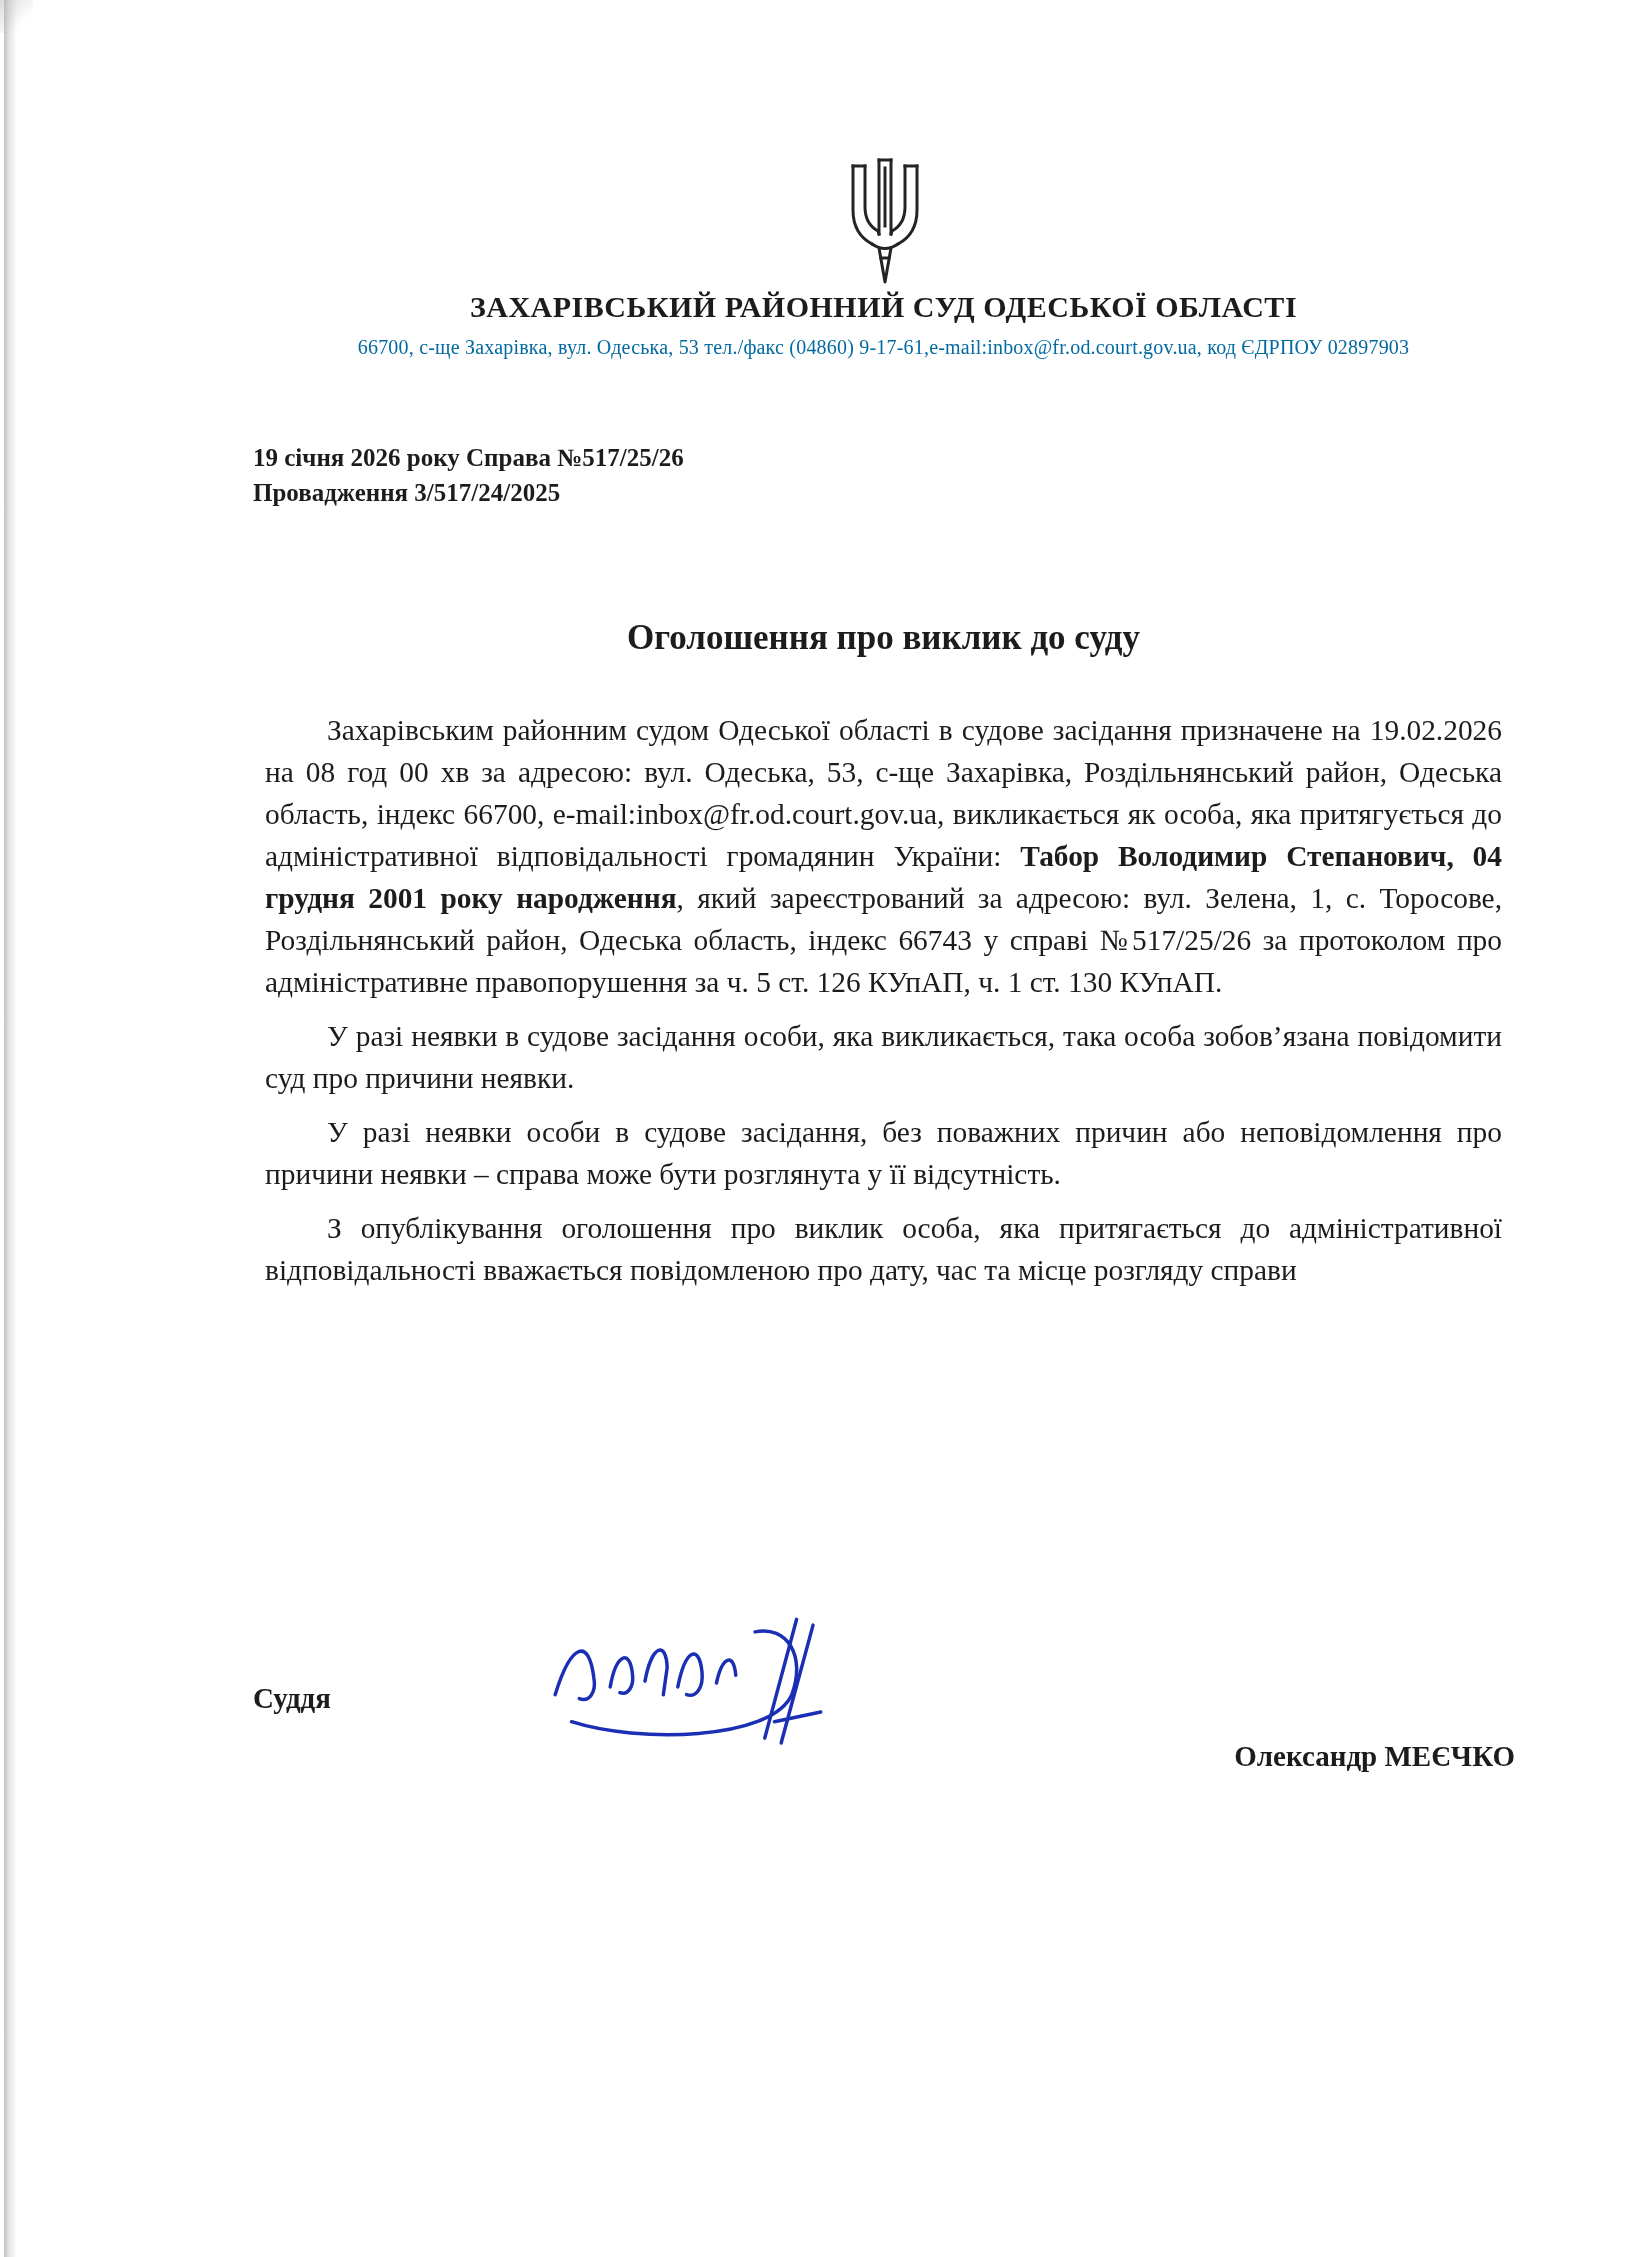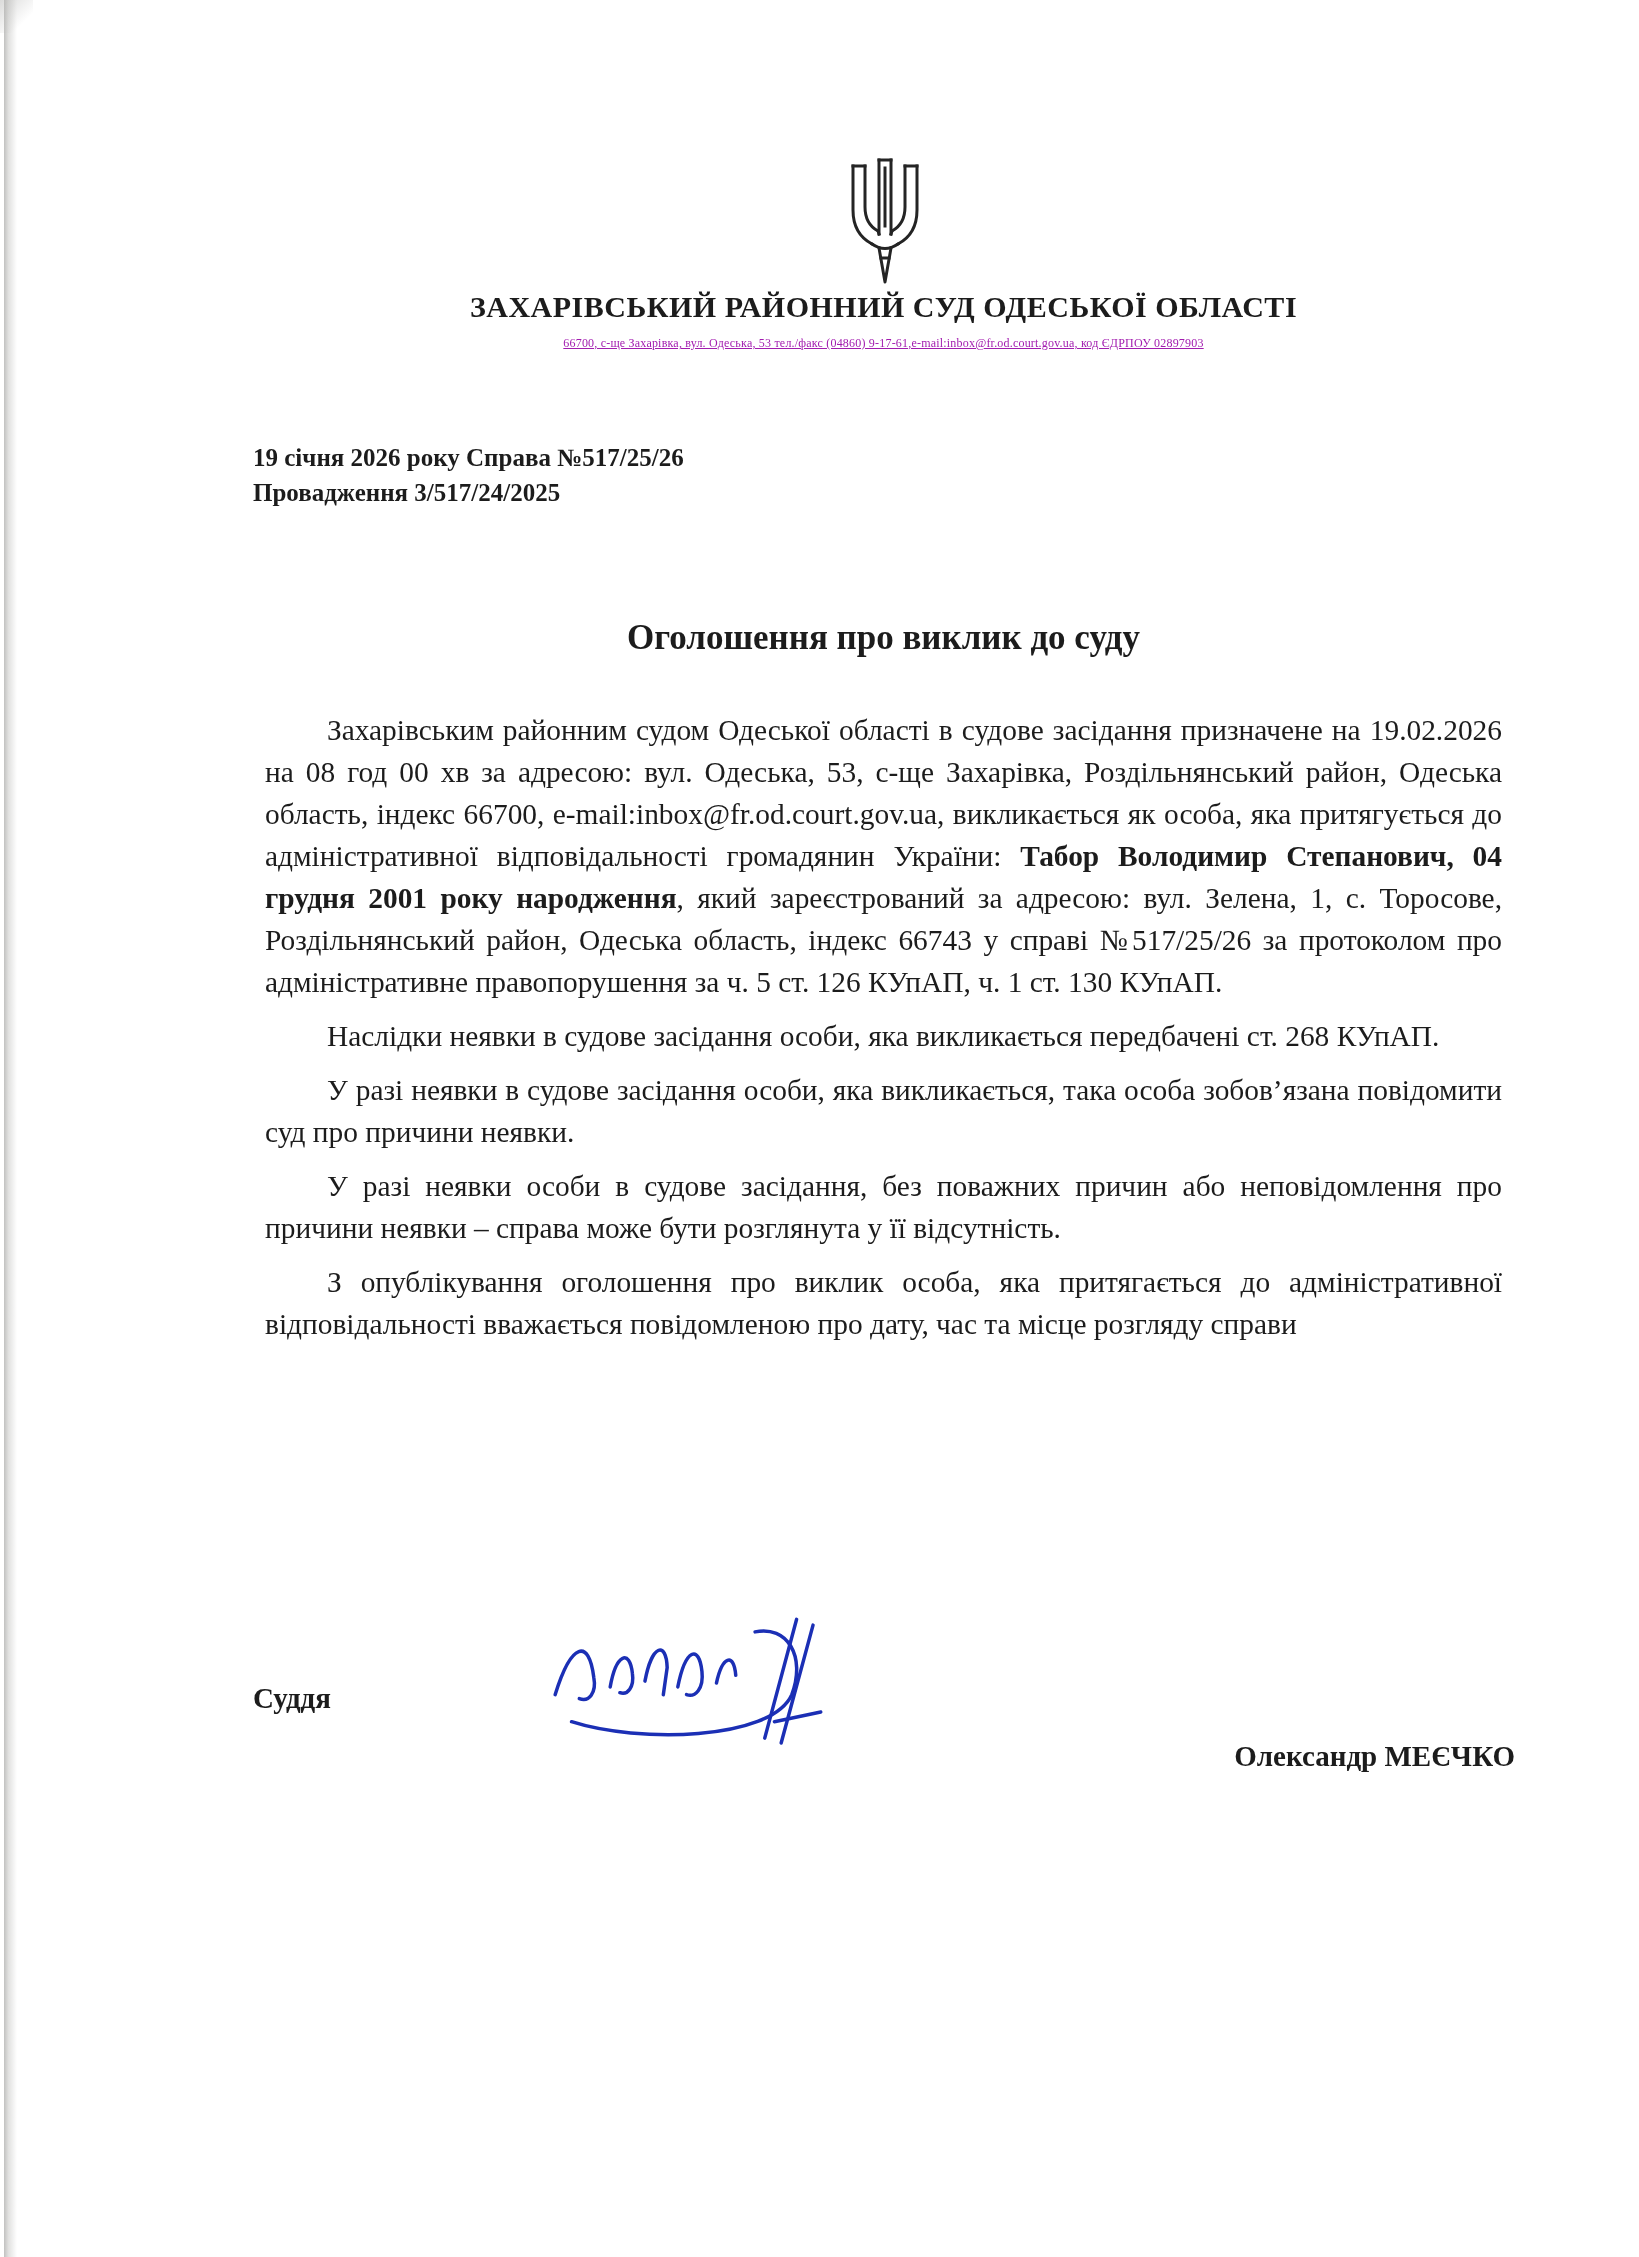--- a/index.html
+++ b/index.html
@@ -32,24 +32,23 @@
     position:absolute;top:153px;left:835px;width:100px;height:137px;
   }
   .emblem svg{width:100%;height:100%;}
   .court-name{
     top:290px;text-align:center;
     font-weight:bold;font-size:30px;letter-spacing:0.5px;
     white-space:nowrap;
   }
   .court-address{
     top:336px;text-align:center;
-    font-size:12px;letter-spacing:0.2px;
-    text-decoration:underline;
+    font-size:20px;letter-spacing:0.2px;
     white-space:nowrap;
-    color:#a21caf;
+    color:#0369a1;
   }
   .case-block{
     top:440px;
     font-weight:bold;font-size:25px;line-height:35px;
   }
   .doc-title{
     top:618px;text-align:center;
     font-weight:bold;font-size:35px;
   }
   .body-text{
@@ -111,21 +110,20 @@
 
   <div class="content-col case-block">
     <div>19 січня 2026 року Справа №517/25/26</div>
     <div>Провадження 3/517/24/2025</div>
   </div>
 
   <div class="content-col doc-title">Оголошення про виклик до суду</div>
 
   <div class="content-col body-text">
     <p><span>Захарівським районним судом Одеської області в судове засідання призначене на 19.02.2026 на 08 год 00 хв за адресою: вул. Одеська, 53, с-ще Захарівка, Роздільнянський район, Одеська область, індекс 66700, e-mail:inbox@fr.od.court.gov.ua, викликається як особа, яка притягується до адміністративної відповідальності громадянин України: </span><b>Табор Володимир Степанович, 04 грудня 2001 року народження</b><span>, який зареєстрований за адресою: вул. Зелена, 1, с. Торосове, Роздільнянський район, Одеська область, індекс 66743 у справі №517/25/26 за протоколом про адміністративне правопорушення за ч. 5 ст. 126 КУпАП, ч. 1 ст. 130 КУпАП.</span></p>
-    <p>Наслідки неявки в судове засідання особи, яка викликається передбачені ст. 268 КУпАП.</p>
     <p>У разі неявки в судове засідання особи, яка викликається, така особа зобов’язана повідомити суд про причини неявки.</p>
     <p>У разі неявки особи в судове засідання, без поважних причин або неповідомлення про причини неявки – справа може бути розглянута у її відсутність.</p>
     <p>З опублікування оголошення про виклик особа, яка притягається до адміністративної відповідальності вважається повідомленою про дату, час та місце розгляду справи</p>
   </div>
 
   <div class="sign-label">Суддя</div>
 
   <div class="sign-script">
     <svg viewBox="0 0 470 180" xmlns="http://www.w3.org/2000/svg">
       <g fill="none" stroke="#1b2fb5" stroke-width="3.6" stroke-linecap="round" stroke-linejoin="round">

